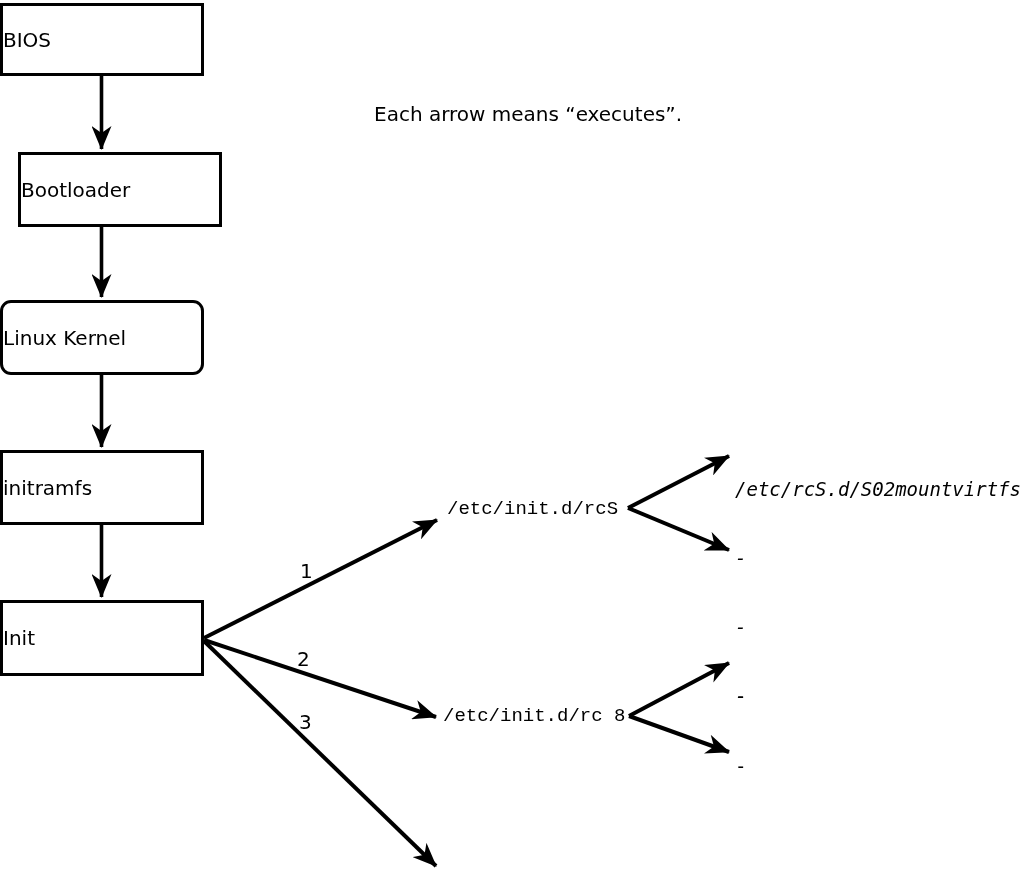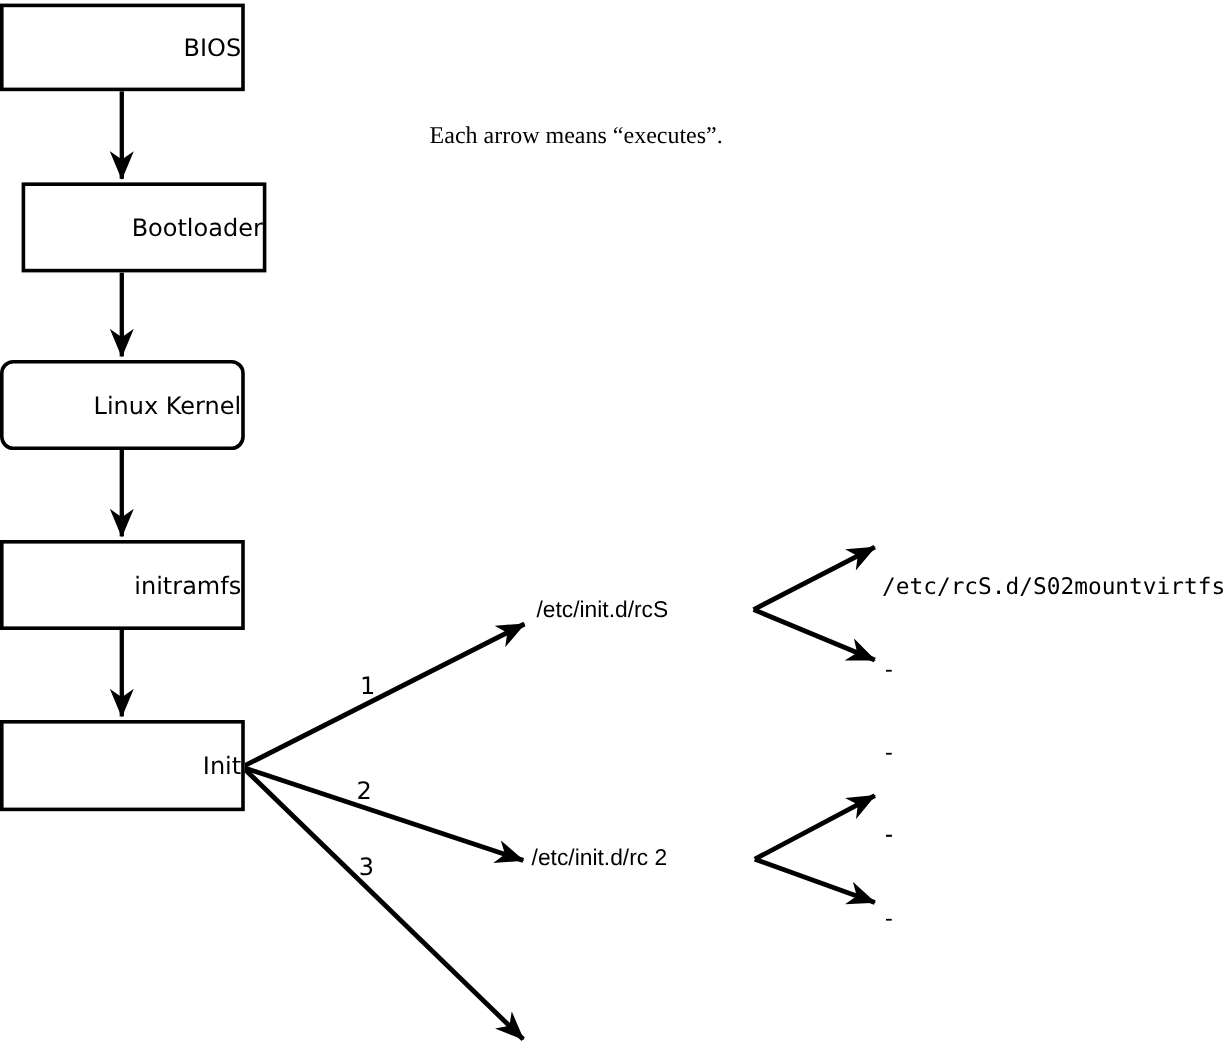--- a/index.html
+++ b/index.html
@@ -20,47 +20,47 @@
     pointer-events: none;
   }
   .node-box {
     position: absolute;
     left: 0;
     width: 204px;
     border: 3px solid #000000;
     background: #ffffff;
     display: flex;
     align-items: center;
-    justify-content: flex-end;
+    justify-content: flex-start;
     font-size: 20px;
   }
   .note {
     position: absolute;
     font-size: 20px;
     white-space: nowrap;
   }
   .edge-num {
     position: absolute;
     font-size: 20px;
     white-space: nowrap;
   }
   .mono {
     position: absolute;
-    font-family: Liberation Sans, sans-serif;
+    font-family: Liberation Mono, monospace;
     font-size: 19px;
     white-space: nowrap;
   }
   .mono-list {
     position: absolute;
     font-family: "DejaVu Sans Mono", "Liberation Mono", monospace;
     font-size: 19px;
     white-space: pre;
   }
   .mono-list .li { display: block; }
-  .lh25 .li { line-height: 25px; height: 25px; }
+  .lh25 .li { line-height: 25px; height: 25px; font-style: italic; }
   .lh26 .li { line-height: 26px; height: 26px; }
 </style>
 </head>
 <body>
 
 <div class="canvas">
 
   <svg class="arrow-layer" width="1024" height="875" viewBox="0 0 1024 875" xmlns="http://www.w3.org/2000/svg">
     <defs>
       <marker id="ah" viewBox="0 0 24 20" markerWidth="24" markerHeight="20" refX="23" refY="10" orient="auto" markerUnits="userSpaceOnUse">
@@ -77,21 +77,21 @@
       <line x1="204" y1="638" x2="437" y2="520" marker-end="url(#ah)"></line>
       <line x1="204" y1="640" x2="436" y2="717" marker-end="url(#ah)"></line>
       <line x1="204" y1="641" x2="436" y2="866" marker-end="url(#ah)"></line>
       <line x1="628" y1="508" x2="729" y2="456" marker-end="url(#ah)"></line>
       <line x1="628" y1="508" x2="729" y2="550" marker-end="url(#ah)"></line>
       <line x1="629" y1="716" x2="729" y2="663" marker-end="url(#ah)"></line>
       <line x1="629" y1="716" x2="729" y2="752" marker-end="url(#ah)"></line>
     </g>
   </svg>
 
-  <div class="note" style="left:358px; top:102px;font-family:Liberation Serif, serif;">Each arrow means “executes”.</div>
+  <div class="note" style="left:374px; top:102px;">Each arrow means “executes”.</div>
 
   <div class="node-box" style="top:3px; height:73px;">
     <span>BIOS</span>
   </div>
   <div class="node-box" style="top:152px; height:75px;margin-left:18px;">
     <span>Bootloader</span>
   </div>
   <div class="node-box" style="top:300px; height:75px;border-radius:11px;">
     <span>Linux Kernel</span>
   </div>
@@ -100,21 +100,21 @@
   </div>
   <div class="node-box" style="top:450px; height:75px;">
     <span>initramfs</span>
   </div>
 
   <div class="edge-num" style="left:300px; top:559px;">1</div>
   <div class="edge-num" style="left:297px; top:647px;">2</div>
   <div class="edge-num" style="left:299px; top:710px;">3</div>
 
   <div class="mono" style="left:447px; top:498px;">/etc/init.d/rcS</div>
-  <div class="mono" style="left:443px; top:705px;">/etc/init.d/rc 2</div>
+  <div class="mono" style="left:443px; top:705px;">/etc/init.d/rc 8</div>
   <div class="mono" style="left:448px; top:878px;">getty</div>
 
   <div class="mono-list lh25" style="left:735px; top:433px;">
     <span class="li">/etc/rcS.d/S02mountvirtfs</span>
     <span class="li">-</span>
     <span class="li">-</span>
     <span class="li">-</span>
   </div>
 
   <div class="mono-list lh26" style="left:735px; top:639px;">

